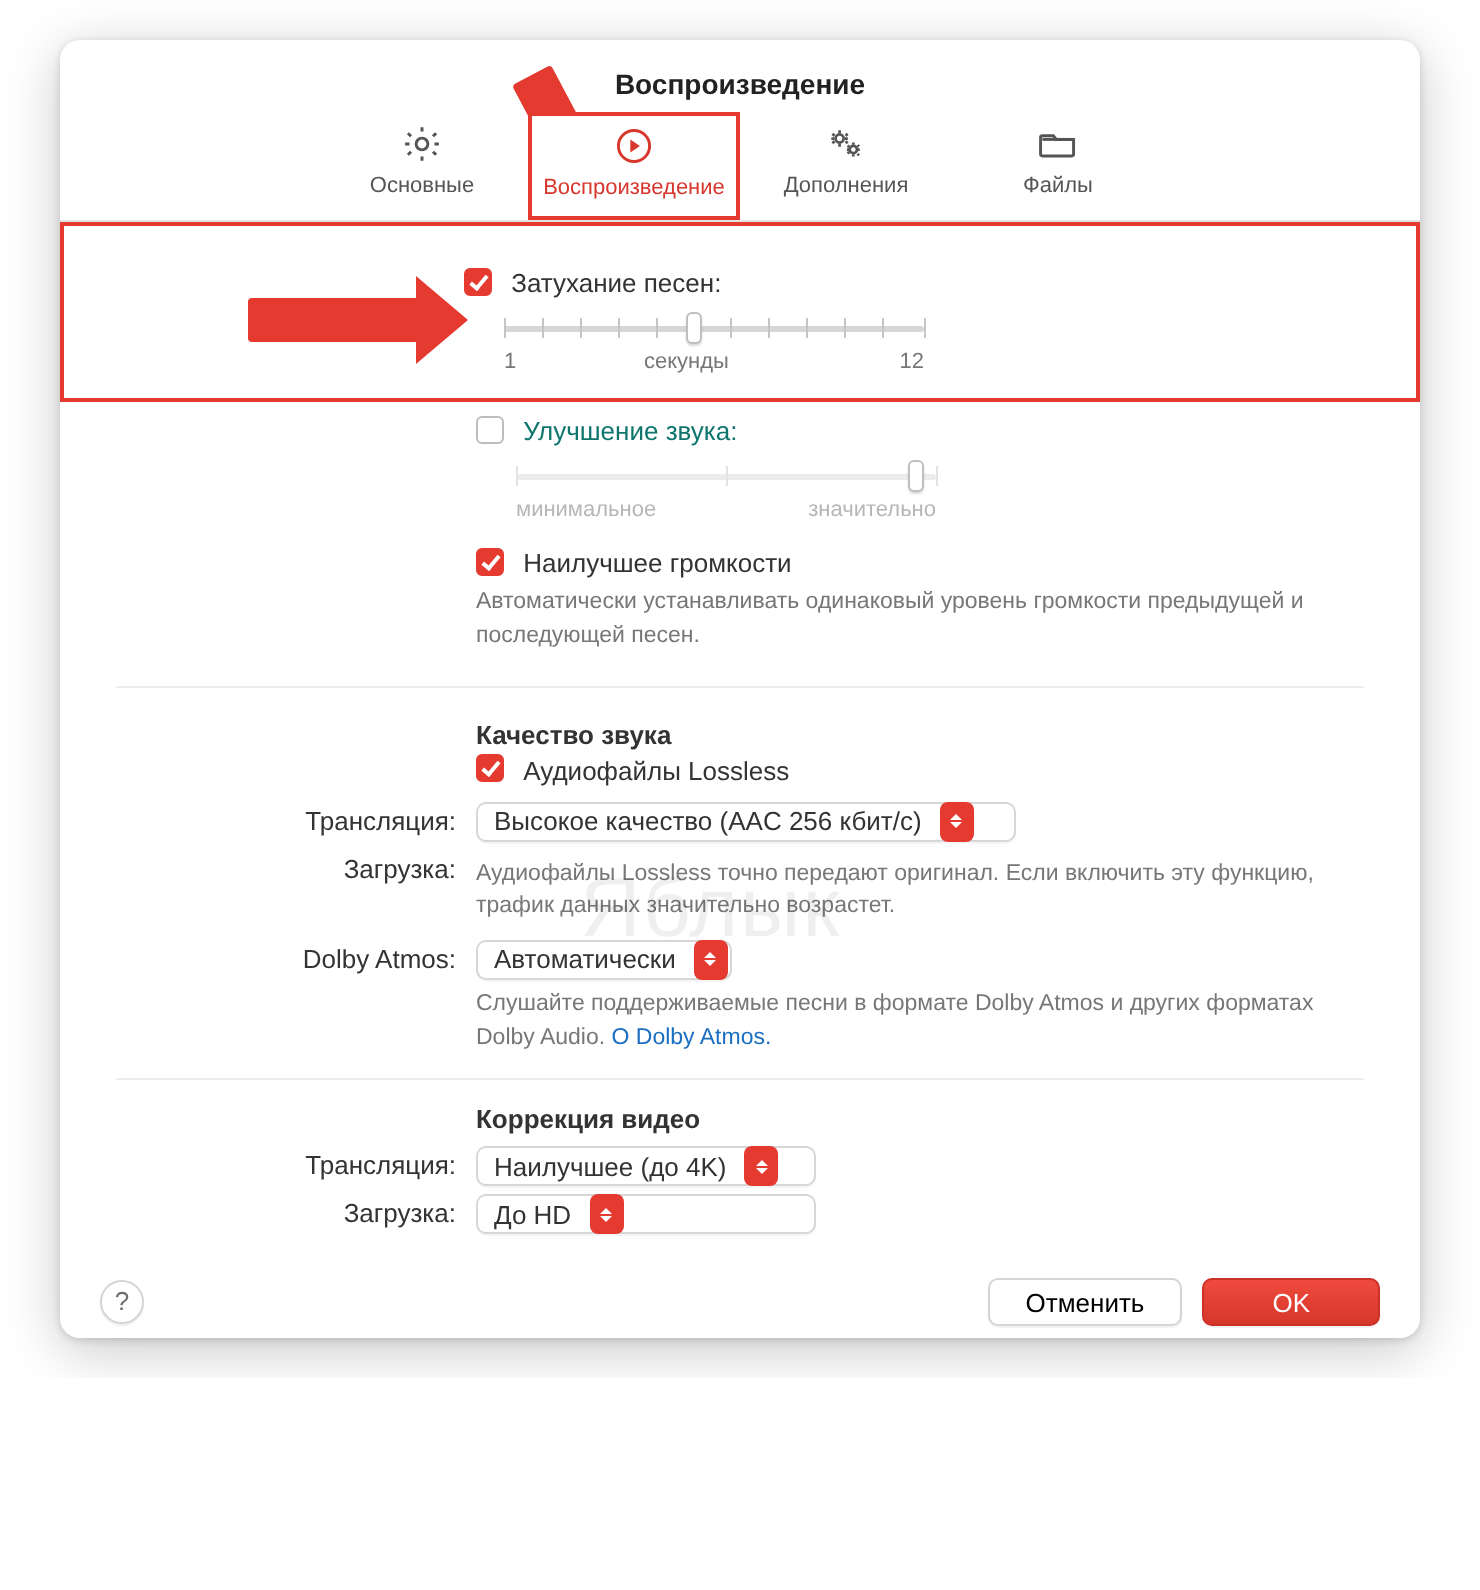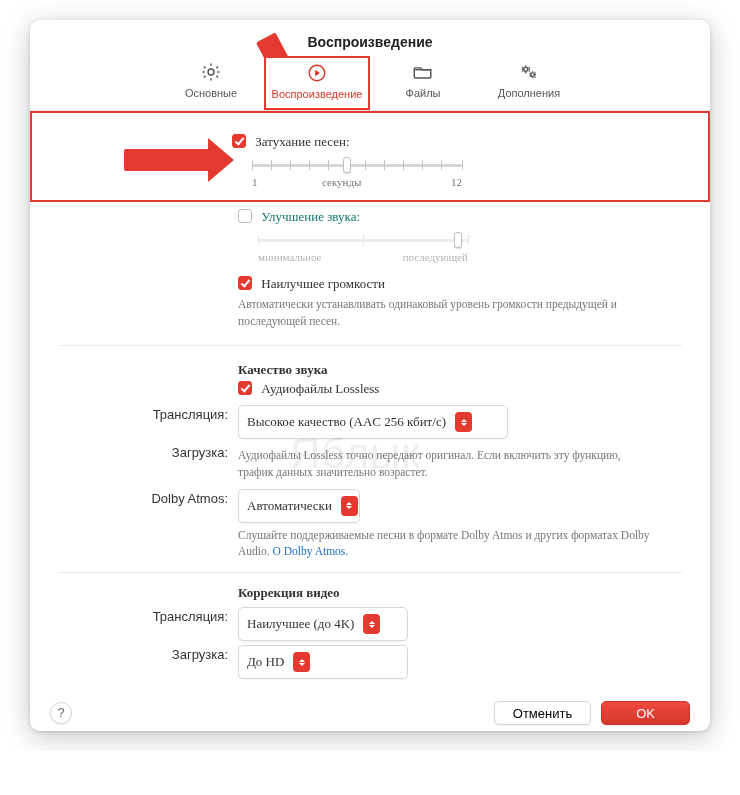--- a/index.html
+++ b/index.html
@@ -69,21 +69,21 @@
     align-items: flex-start;
     padding: 6px 0;
   }
   .row-label {
     width: 180px;
     text-align: right;
     padding-right: 10px;
     padding-top: 2px;
     color: #333;
   }
-  .row-control { flex: 1; font-family: Liberation Serif, serif; }
+  .row-control { flex: 1; }
 
   .checkbox {
     display: inline-block;
     width: 14px;
     height: 14px;
     border: 1px solid #bdbdbd;
     border-radius: 3px;
     background: #fff;
     vertical-align: middle;
     margin-right: 6px;
@@ -167,21 +167,21 @@
 
   .divider { border: none; border-top: 1px solid #ececec; margin: 6px 0; }
   .heading { font-weight: 600; font-size: 13px; padding: 4px 0 2px; }
 
   .select {
     display: inline-flex;
     align-items: center;
     background: #fff;
     border: 1px solid #d7d7d7;
     border-radius: 5px;
-    height: 34px;
+    height: 20px;
     padding: 0 0 0 8px;
     box-shadow: 0 1px 0 rgba(0,0,0,.04);
     font-size: 13px;
     min-width: 120px;
   }
   .select .sel-text { padding-right: 8px; }
   .select .sel-arrows {
     width: 17px;
     height: 20px;
     margin: 1px;
@@ -297,34 +297,34 @@
       <span>Основные</span>
     </div>
     <div class="tab active">
       <svg width="22" height="22" viewBox="0 0 24 24" fill="none" stroke="#d7372c" stroke-width="1.6">
           <circle cx="12" cy="12" r="8.5"></circle>
           <path d="M10 8.5l5.2 3.5L10 15.5z" fill="#d7372c" stroke="none"></path>
         </svg>
       <span>Воспроизведение</span>
     </div>
     <div class="tab">
-      <svg width="22" height="22" viewBox="0 0 24 24" fill="none" stroke="#555" stroke-width="1.6">
-          <path d="M3.5 7.5h6l1.5 2h9.5v8a1 1 0 0 1-1 1h-16a1 1 0 0 1-1-1v-9a1 1 0 0 1 1-1z"></path>
-          <path d="M3.5 9.5h17"></path>
-        </svg>
-      <span>Файлы</span>
-    </div>
-    <div class="tab">
       <svg width="22" height="22" viewBox="0 0 24 24" fill="none" stroke="#555" stroke-width="1.5">
           <circle cx="8.5" cy="9" r="2.2"></circle>
           <circle cx="16" cy="15" r="2"></circle>
           <path d="M8.5 4.5v1.6M8.5 11.9v1.6M4.6 6.4l1.1 1.1M11.8 10.5l1.1 1.1M4 9h1.6M11.4 9H13M4.6 11.6l1.1-1.1M11.8 7.5l1.1-1.1"></path>
           <path d="M16 11.2v1.2M16 17.6v1.2M12.9 12.8l.8.8M18.3 17.4l.8.8M12.5 15h1.2M18.3 15h1.2M12.9 17.2l.8-.8M18.3 12.6l.8.8"></path>
         </svg>
       <span>Дополнения</span>
+    </div>
+    <div class="tab">
+      <svg width="22" height="22" viewBox="0 0 24 24" fill="none" stroke="#555" stroke-width="1.6">
+          <path d="M3.5 7.5h6l1.5 2h9.5v8a1 1 0 0 1-1 1h-16a1 1 0 0 1-1-1v-9a1 1 0 0 1 1-1z"></path>
+          <path d="M3.5 9.5h17"></path>
+        </svg>
+      <span>Файлы</span>
     </div>
   </div>
 
   <div class="body">
 
     <div class="section-highlight">
       <div class="arrow a2">
         <div class="shaft"></div>
           <div class="head"></div>
       </div>
@@ -373,21 +373,21 @@
             <div class="ticks">
               <span style="left:0%"></span>
                 <span style="left:50%"></span>
                 <span style="left:100%"></span>
             </div>
             <div class="thumb" style="left:95%"></div>
           </div>
           <div class="slider-caps disabled">
             <span class="l">минимальное</span>
             <span class="c"></span>
-            <span class="r">последующей</span>
+            <span class="r">значительно</span>
           </div>
         </div>
       </div>
     </div>
 
     <div class="row">
       <div class="row-label"></div>
       <div class="row-control">
         <span class="checkbox checked"></span>
         <span class="ck-label">Наилучшее громкости</span>

